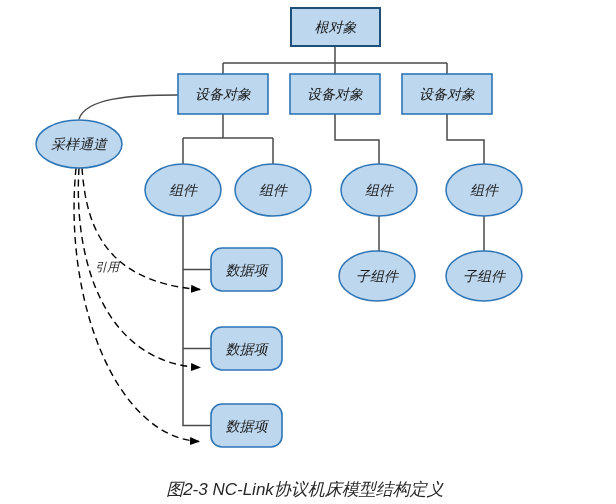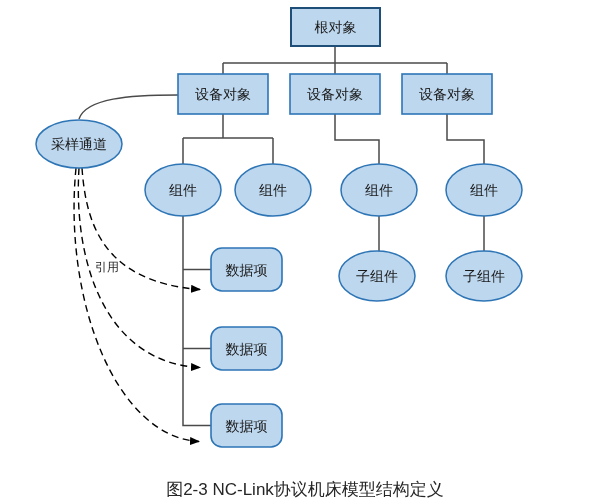--- a/index.html
+++ b/index.html
@@ -6,20 +6,21 @@
     margin: 0;
     padding: 0;
     background: #ffffff;
   }
   .stage {
     position: relative;
     width: 616px;
     height: 504px;
     background: #ffffff;
     overflow: hidden;
+    font-style: italic;
   }
   svg {
     font-family: "Liberation Sans", "DejaVu Sans", sans-serif;
     display: block;
   }
   .shape-fill { fill: #bdd7ee; }
   .box        { stroke: #2e75b6; stroke-width: 1.6; }
   .root-box   { stroke: #1f4e79; stroke-width: 2; }
   .ellipse    { stroke: #2e75b6; stroke-width: 1.5; }
   .conn {

